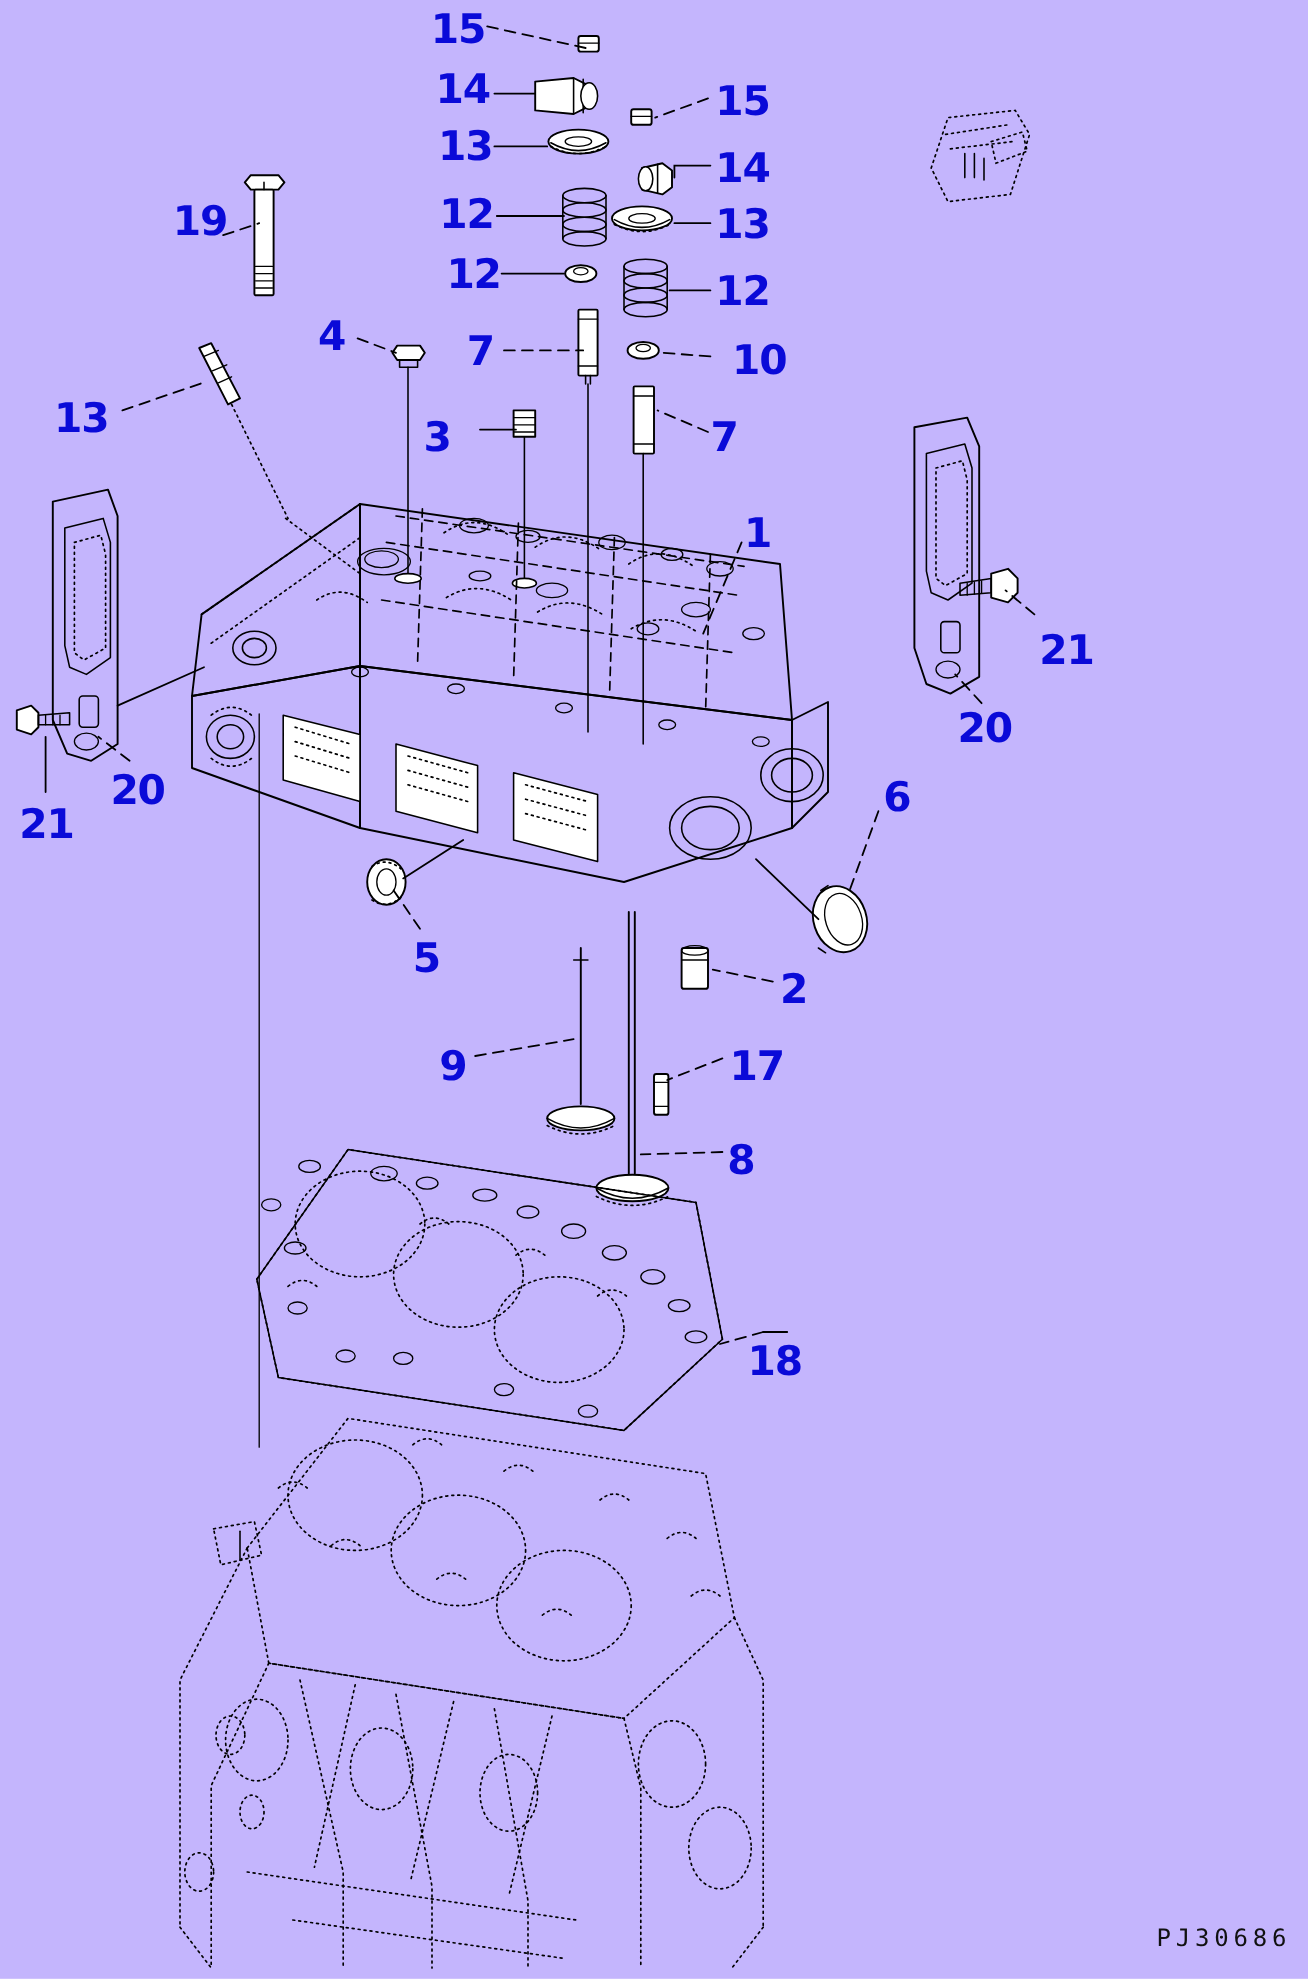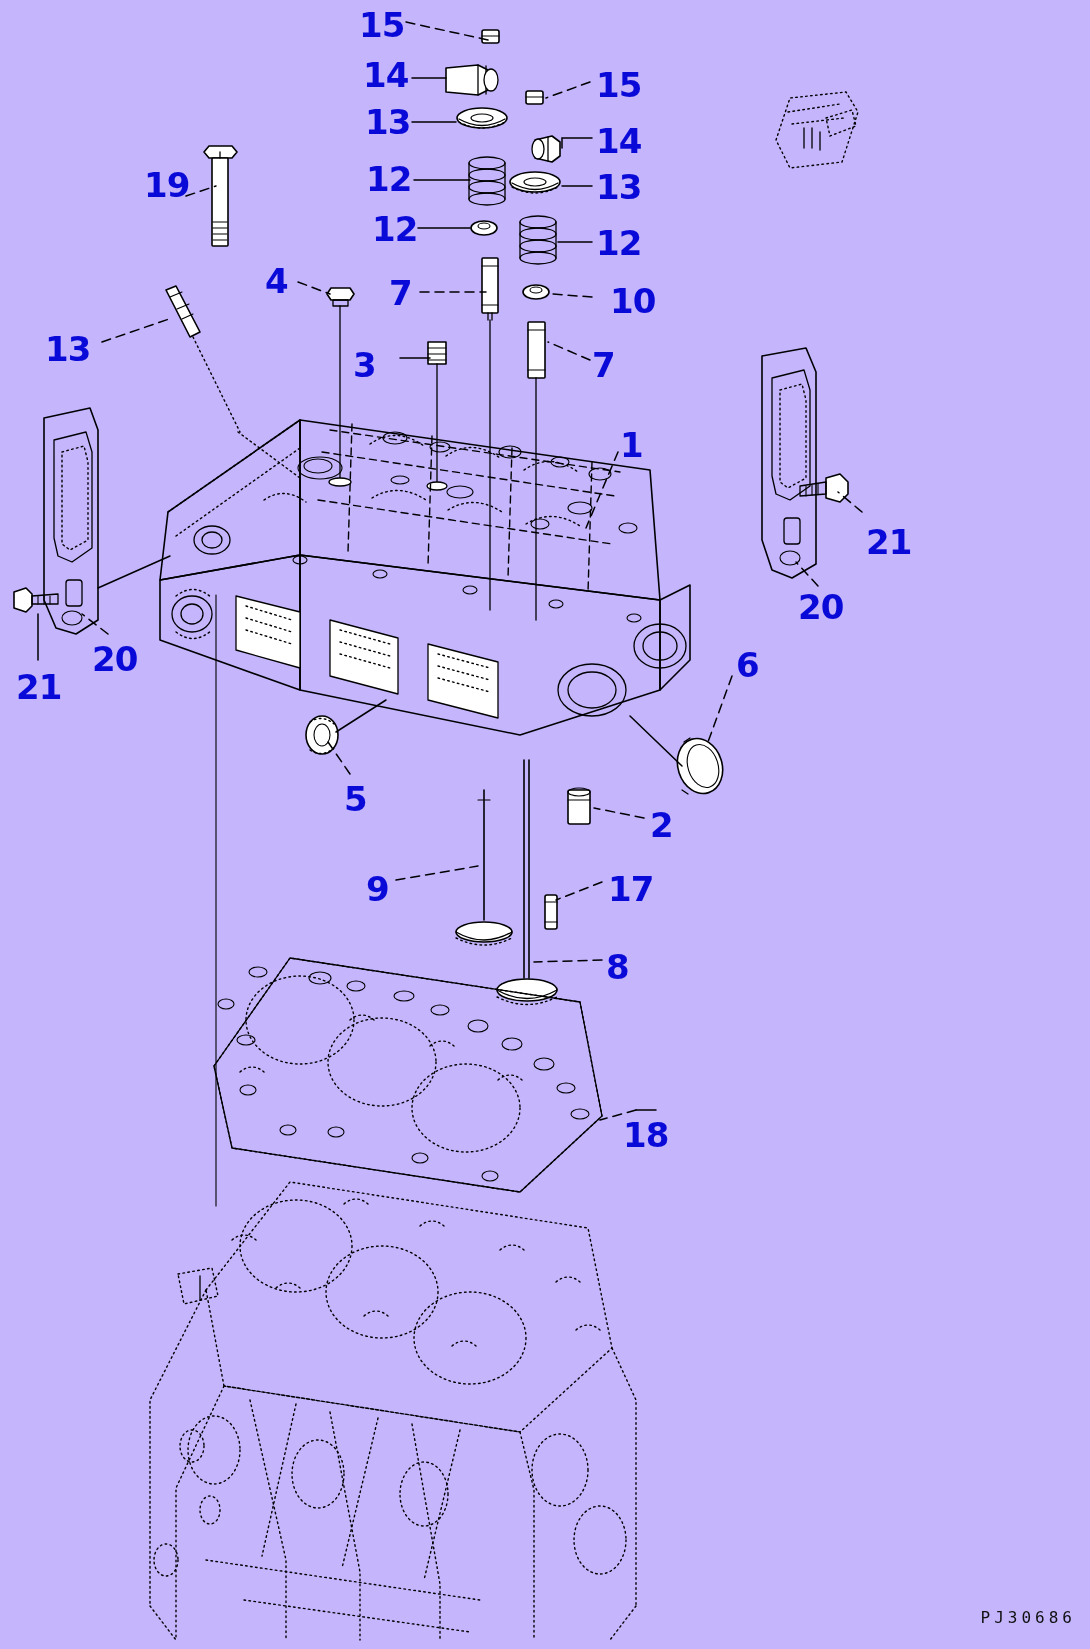--- a/index.html
+++ b/index.html
@@ -20,21 +20,21 @@
     line-height:34px;
     letter-spacing:-1px;
     white-space:nowrap;
     user-select:none;
   }
   #partcode{
     position:absolute;
     right:14px; bottom:22px;
     color:#111;
     font-family:"DejaVu Sans Mono", monospace;
-    font-size:16px;
+    font-size:20px;
     letter-spacing:4px;
     white-space:nowrap;
   }
 </style>
 </head>
 <body>
 
 <div id="sheet">
 
   <svg id="artwork" viewBox="0 0 1090 1649" xmlns="http://www.w3.org/2000/svg">

